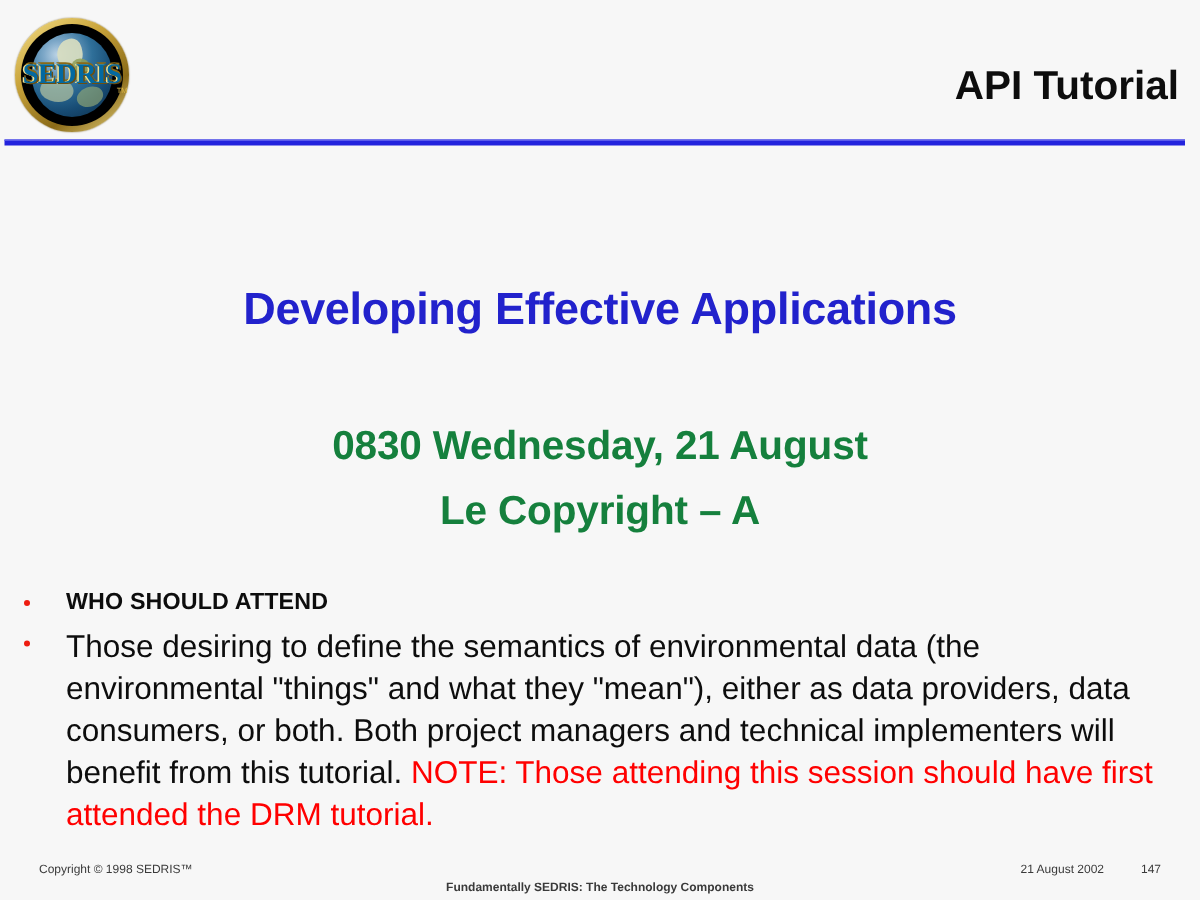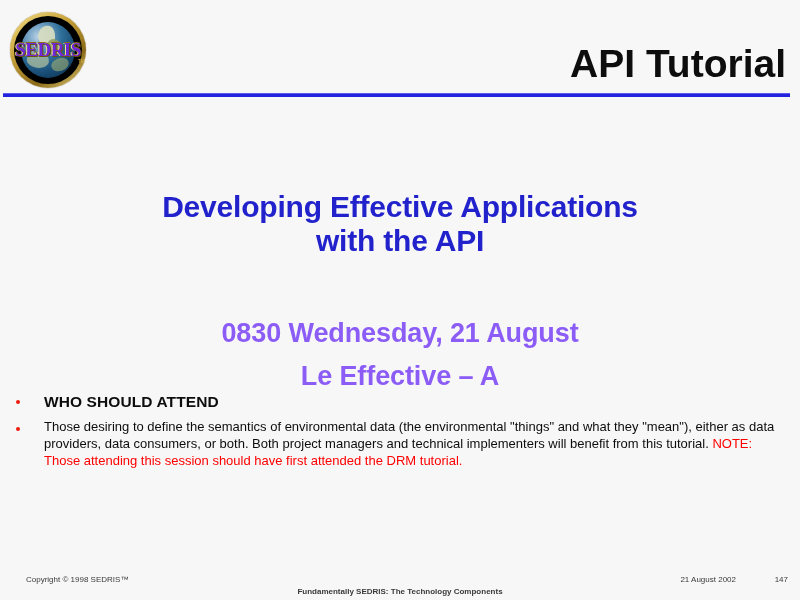--- a/index.html
+++ b/index.html
@@ -106,41 +106,41 @@
     position: absolute;
     left: 0; top: 0;
     width: 80px; height: 80px;
     display: flex;
     align-items: center;
     justify-content: center;
     font-family: "Liberation Serif", serif;
     font-weight: bold;
     font-size: 19px;
     letter-spacing: -0.5px;
-    color: #6d28d9;
+    color: #0369a1;
     text-shadow:
       1px 1px 0 #6b4f10,
       -1px 0 0 #f3e08e,
       0 -1px 0 #8a6a18;
     pointer-events: none;
   }
   .logo-tm {
     position: absolute;
     right: 7px;
     bottom: 26px;
     font-size: 5px;
     color: #d9b445;
     font-family: "Liberation Sans", sans-serif;
   }
 
   .header-title {
     position: absolute;
     right: 14px;
     top: 44px;
-    font-size: 39px;
+    font-size: 27px;
     font-weight: bold;
     color: #0d0d0d;
     letter-spacing: 0px;
     white-space: nowrap;
     line-height: 1;
   }
 
   .header-rule {
     position: absolute;
     left: 3px;
@@ -171,24 +171,23 @@
   .subtitle-block {
     position: absolute;
     left: 0;
     top: 276px;
     width: 800px;
     text-align: center;
   }
   .subtitle {
     font-size: 27px;
     font-weight: bold;
-    color: #8b5cf6;
+    color: #15803d;
     line-height: 1.6;
     letter-spacing: -0.1px;
-    margin-top: 36px;
   }
   .subtitle .sline { display: block; }
 
   
   .body-block {
     position: absolute;
     left: 10px;
     top: 392px;
     width: 766px;
   }
@@ -214,21 +213,21 @@
     line-height: 1.28;
     display: block;
   }
   .bullet-row.heading .bullet-text {
     font-weight: bold;
     font-size: 15.5px;
     letter-spacing: 0.1px;
   }
   .bullet-row.para { margin-top: 6px; }
   .bullet-row.para .bullet-text {
-    font-size: 13px;
+    font-size: 21px;
     line-height: 1.33;
   }
   .note-text { color: #ff0000; }
 
   
   .slide-footer {
     position: absolute;
     left: 0;
     top: 572px;
     width: 800px;
@@ -253,21 +252,21 @@
     margin-top: 12px;
   }
   .footer-date {
     position: absolute;
     right: 64px;
     top: 3px;
     white-space: nowrap;
   }
   .footer-page {
     position: absolute;
-    right: 12px;
+    right: 26px;
     top: 3px;
     white-space: nowrap;
     margin-left: 40px;
   }
 </style>
 </head>
 <body>
 
 <div class="slide">
 
@@ -288,28 +287,27 @@
     </div>
 
     <div class="header-title">API Tutorial</div>
 
     <div class="header-rule"></div>
   </div>
 
   <div class="title-block">
     <div class="main-title">
       <span class="tline">Developing Effective Applications</span>
-      <span class="tline">with the API</span>
     </div>
   </div>
 
   <div class="subtitle-block">
     <div class="subtitle">
       <span class="sline">0830 Wednesday, 21 August</span>
-      <span class="sline">Le Effective – A</span>
+      <span class="sline">Le Copyright – A</span>
     </div>
   </div>
 
   <div class="body-block">
 
     <div class="bullet-row heading">
       <span class="bullet-dot"></span>
       <span class="bullet-text">WHO SHOULD ATTEND</span>
     </div>
 

